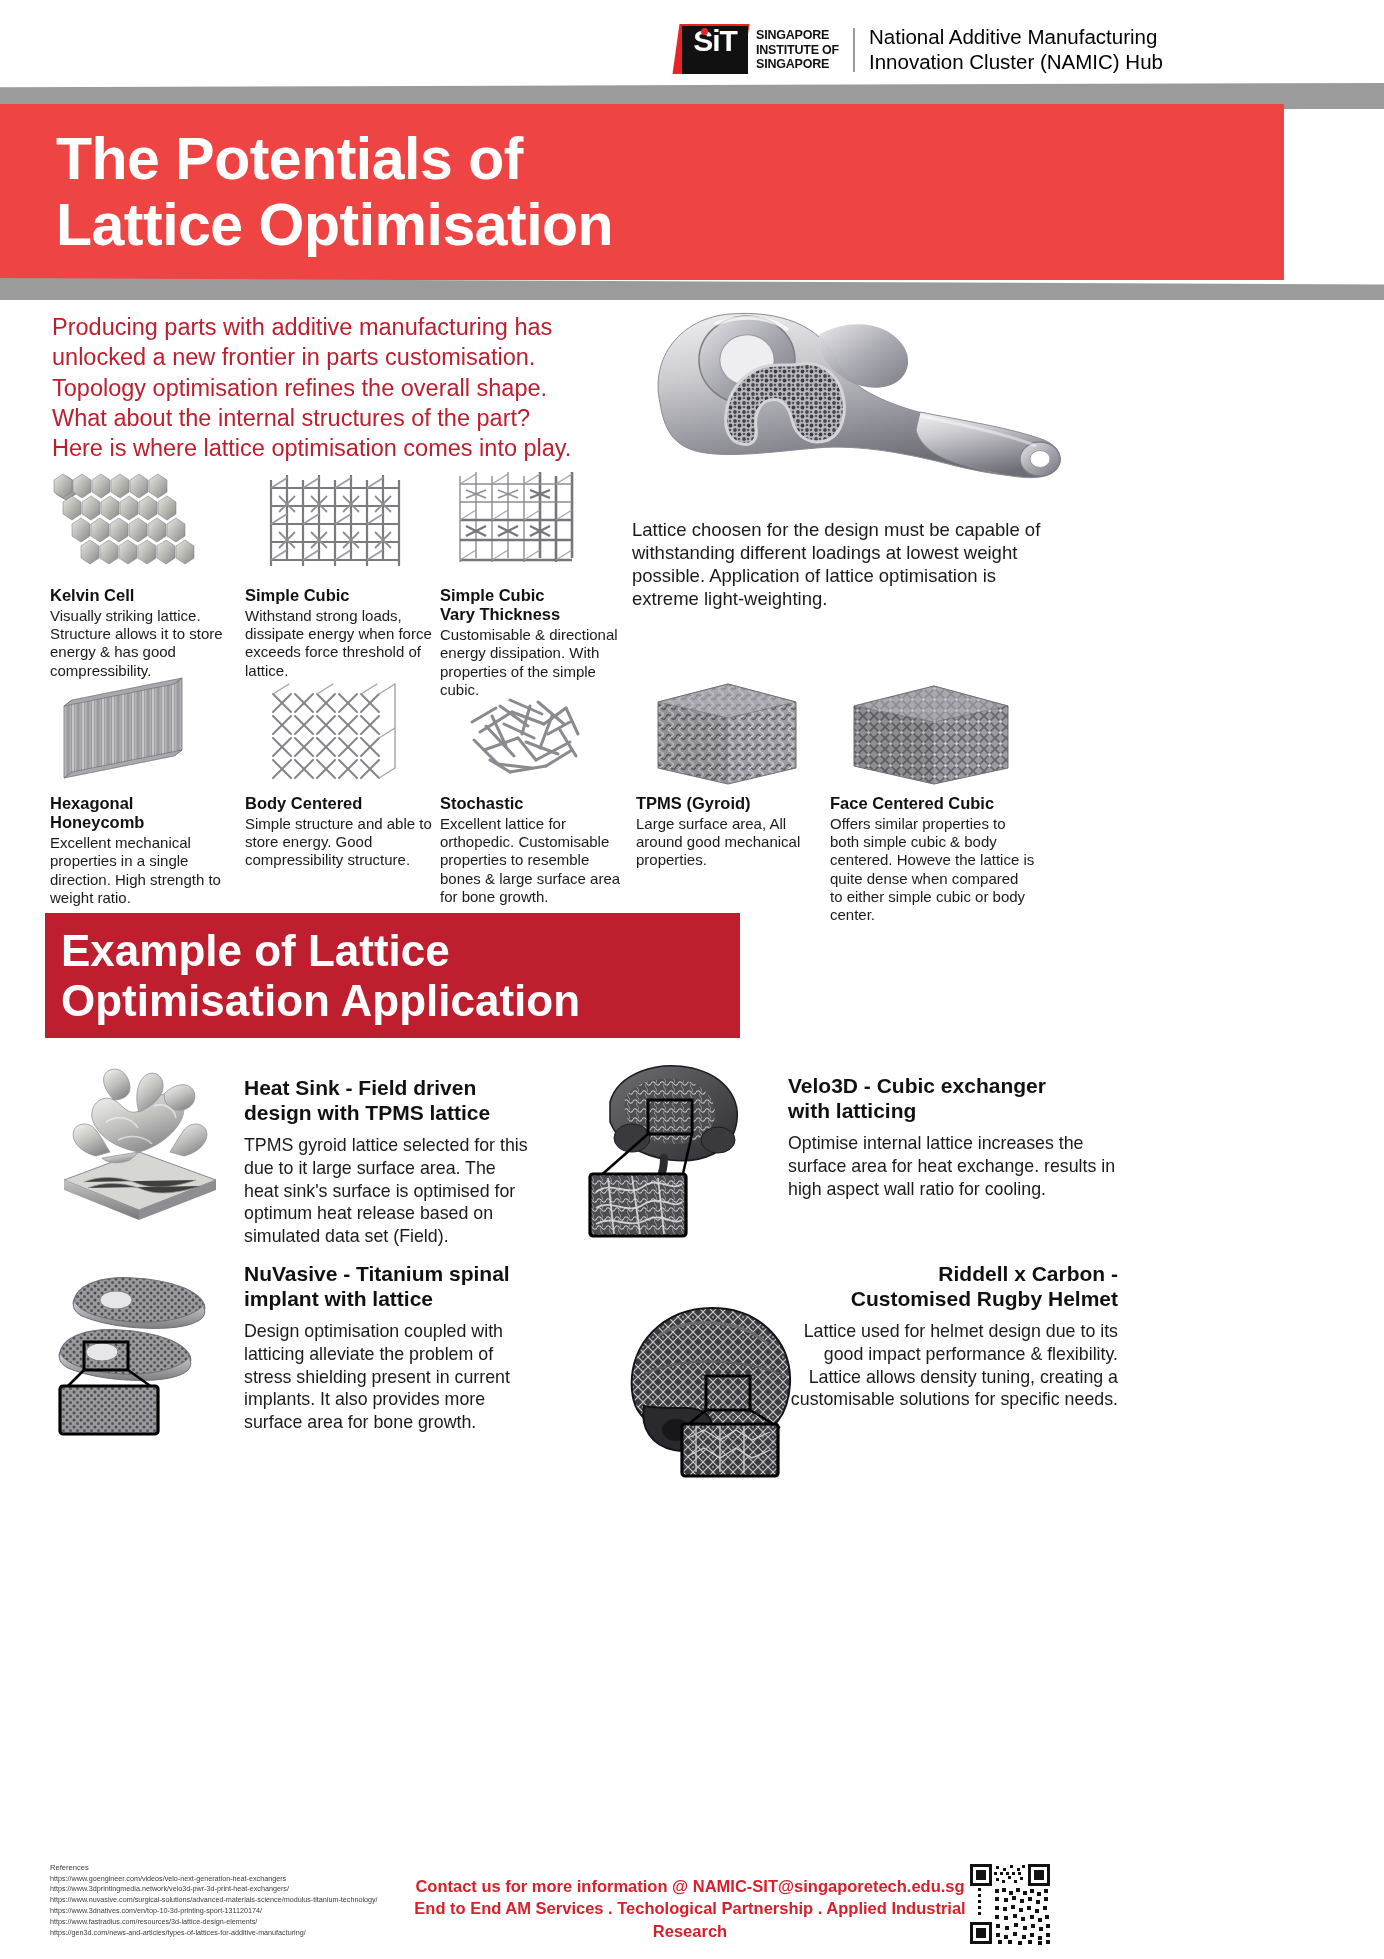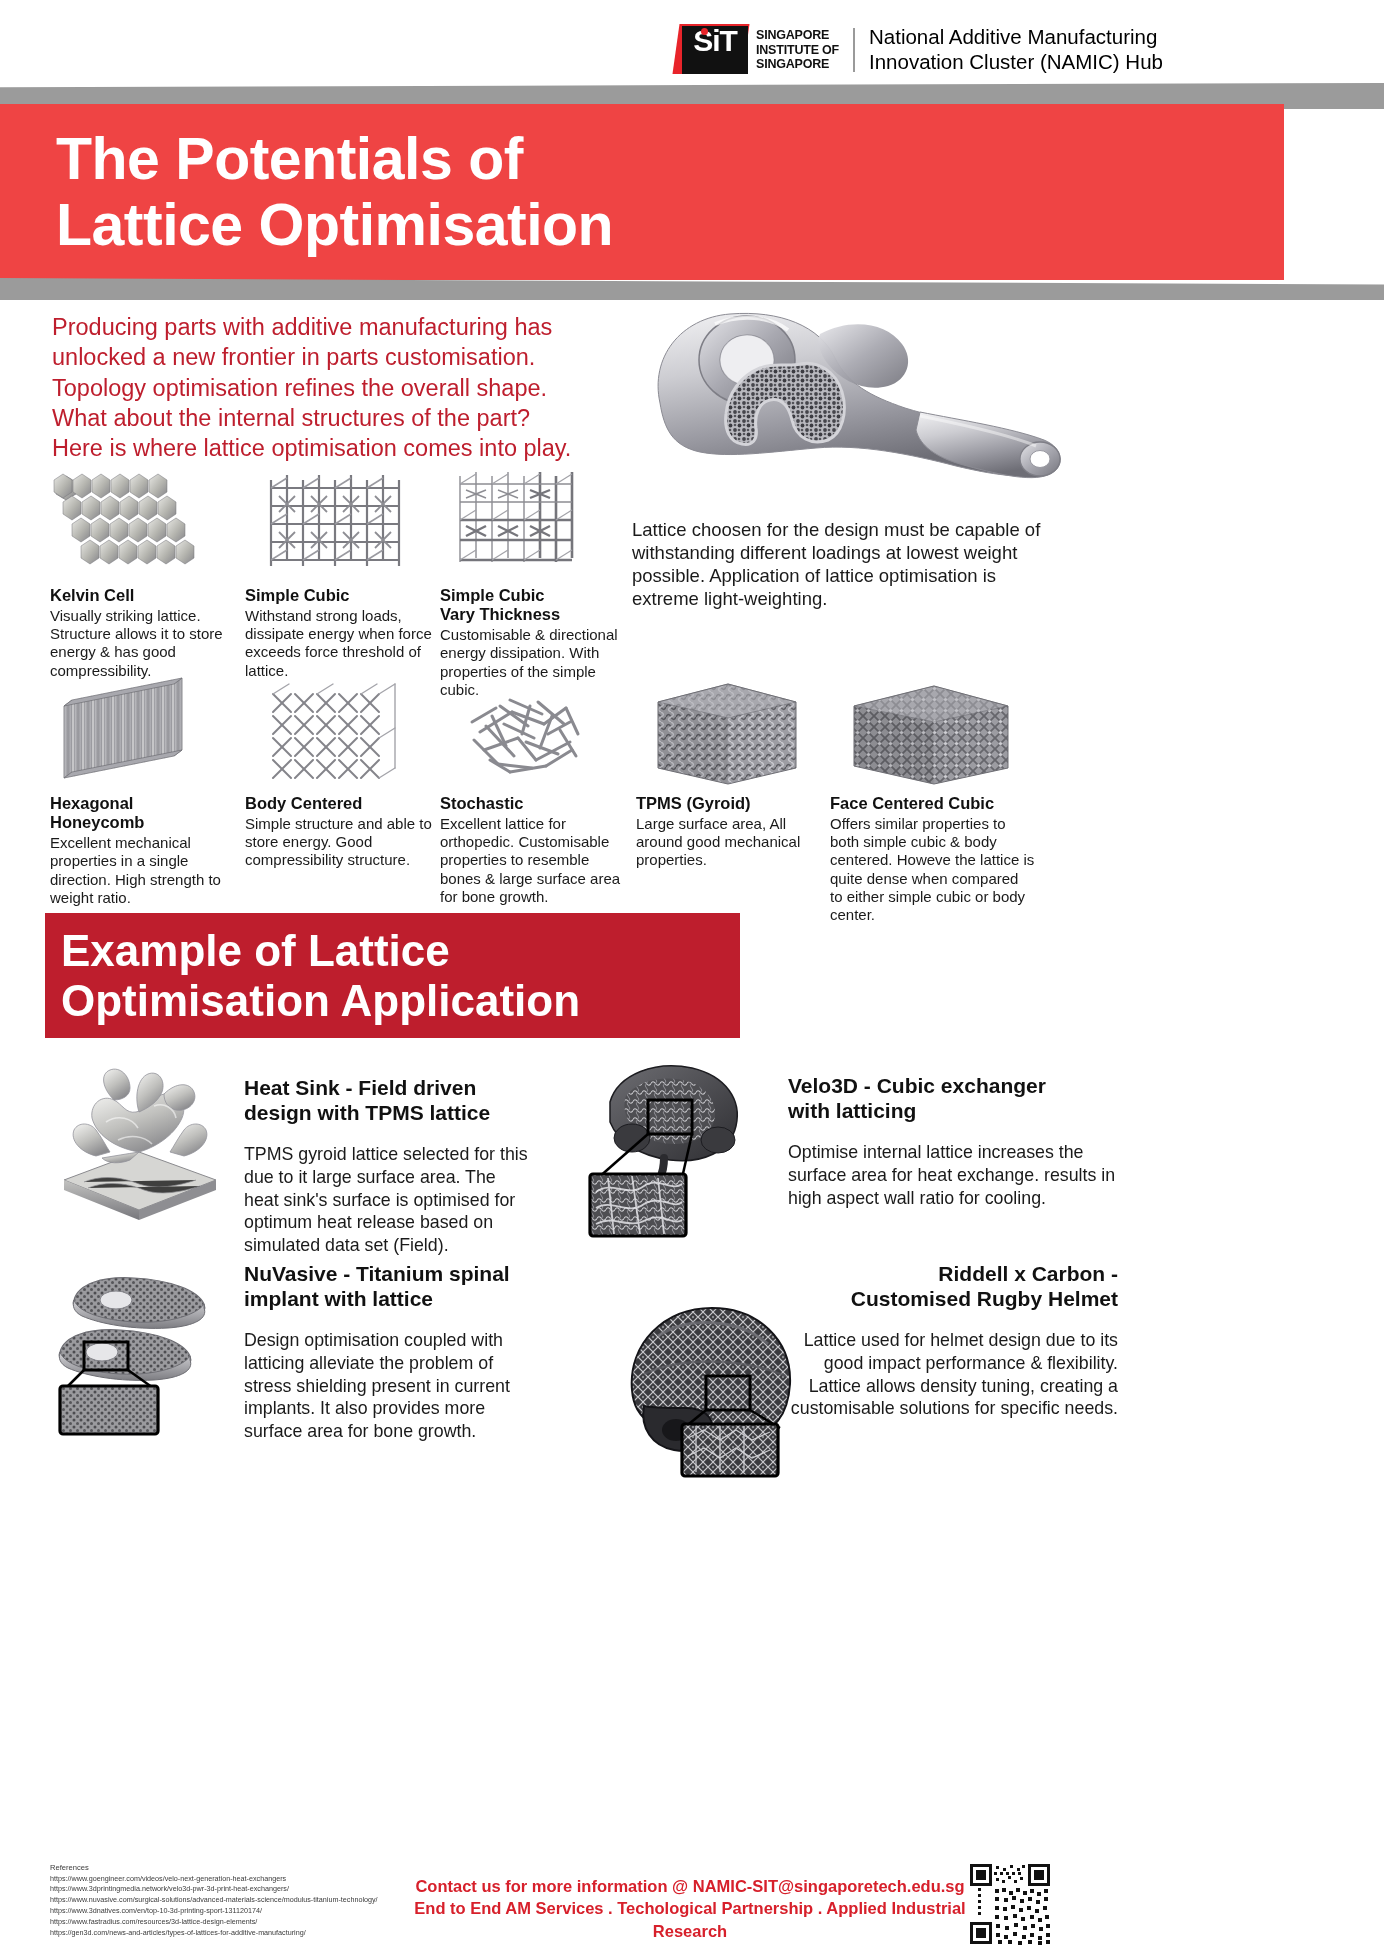--- a/index.html
+++ b/index.html
@@ -115,21 +115,21 @@
     color: #ffffff; font-size: 44px; font-weight: bold; line-height: 1.13;
     padding: 13px 0 0 16px;
   }
 
   
   .app-card { position: absolute; }
   .app-title {
     font-weight: bold; font-size: 21px; color: #111111; line-height: 1.19;
   }
   .app-body {
-    font-size: 17.8px; color: #1a1a1a; line-height: 1.28; margin-top: 17px;
+    font-size: 17.8px; color: #1a1a1a; line-height: 1.28; margin-top: 8px;
   }
 
   
   .refs {
     position: absolute; left: 50px; top: 1862px; width: 420px;
     font-size: 7.2px; color: #3a3a3a; line-height: 1.52;
     font-family: "Liberation Sans", sans-serif;
   }
   .refs .rtitle { font-size: 7.6px; }
   .footer-msg {

